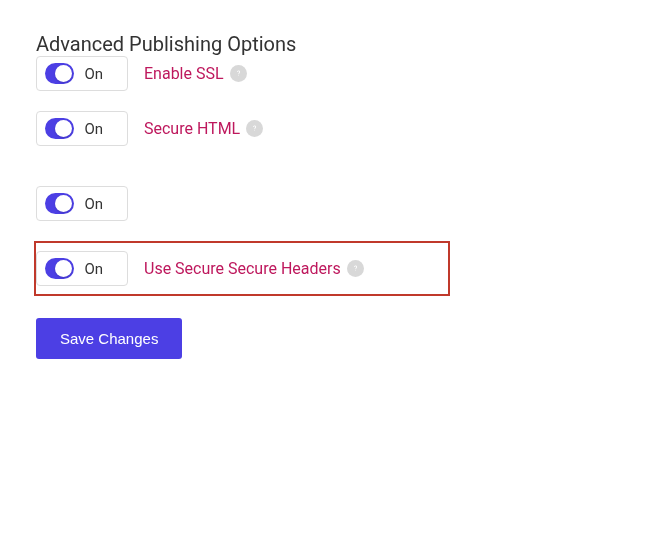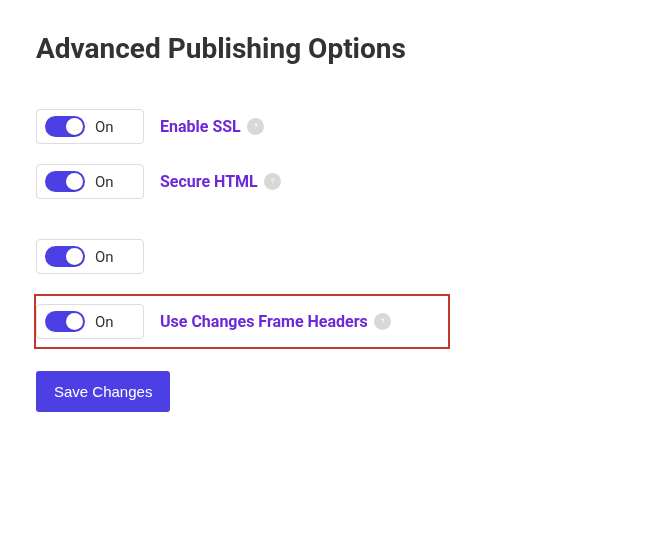--- a/index.html
+++ b/index.html
@@ -3,24 +3,23 @@
   <meta charset="utf-8">
   <style>
     * { box-sizing: border-box; margin: 0; padding: 0; }
     body {
       font-family: -apple-system, BlinkMacSystemFont, "Segoe UI", Roboto, Arial, sans-serif;
       background: #fff;
       padding: 32px 36px;
       color: #2a2a2a;
     }
     .page-title {
-      font-size: 28px;
-      font-weight: 700;
+      font-size: 20px;
+      font-weight: 400;
       color: #333;
-      margin-bottom: 44px;
     }
     .options-list {
       display: flex;
       flex-direction: column;
       gap: 20px;
     }
     .option-row {
       display: flex;
       align-items: center;
       gap: 16px;
@@ -31,21 +30,21 @@
       margin-left: -2px;
       width: 416px;
     }
     .toggle-box {
       display: flex;
       align-items: center;
       gap: 10px;
       border: 1px solid #ddd;
       border-radius: 4px;
       padding: 6px 24px 6px 8px;
-      width: 108px;
+      width: 92px;
     }
     .toggle-track {
       width: 40px;
       height: 21px;
       border-radius: 11px;
       position: relative;
       cursor: pointer;
     }
     .toggle-track.on {
       background: #4c3fe4;
@@ -63,22 +62,21 @@
       box-shadow: 0 1px 2px rgba(0,0,0,0.15);
     }
     .toggle-track.on .toggle-thumb { right: 2px; }
     .toggle-track.off .toggle-thumb { left: 2px; }
     .toggle-state {
       font-size: 15px;
       color: #333;
     }
     .option-label {
       font-size: 16px;
-      color: #6d28d9;
-      font-weight: bold;
+      color: #be185d;
     }
     .help-icon {
       width: 17px;
       height: 17px;
       border-radius: 50%;
       background: #d8d8d8;
       display: inline-flex;
       align-items: center;
       justify-content: center;
       margin-left: 6px;
@@ -87,21 +85,21 @@
     .help-icon svg {
       width: 9px;
       height: 9px;
       fill: #fff;
     }
     .save-btn {
       margin-top: 22px;
       background: #4c3fe4;
       color: #fff;
       border: none;
-      padding: 12px 18px;
+      padding: 12px 24px;
       font-size: 15px;
       border-radius: 3px;
       cursor: pointer;
     }
     .label-wrap {
       display: flex;
       align-items: center;
     }
   </style>
 </head>
@@ -160,21 +158,21 @@
   </div>
 
   <div class="option-row highlighted">
     <div class="toggle-box">
       <div class="toggle-track on">
         <div class="toggle-thumb"></div>
       </div>
       <span class="toggle-state">On</span>
     </div>
     <div class="label-wrap">
-      <span class="option-label">Use Changes Frame Headers</span>
+      <span class="option-label">Use Secure Secure Headers</span>
       <span class="help-icon">
         <svg viewBox="0 0 24 24">
             <path d="M12 4a4 4 0 0 0-4 4h2a2 2 0 1 1 3 1.73c-.6.35-1 1-1 1.77V13h2v-1.1c0-.2.1-.37.27-.47A4 4 0 0 0 12 4zm-1 11h2v2h-2z"></path>
           </svg>
       </span>
     </div>
   </div>
 
 </div>
 

